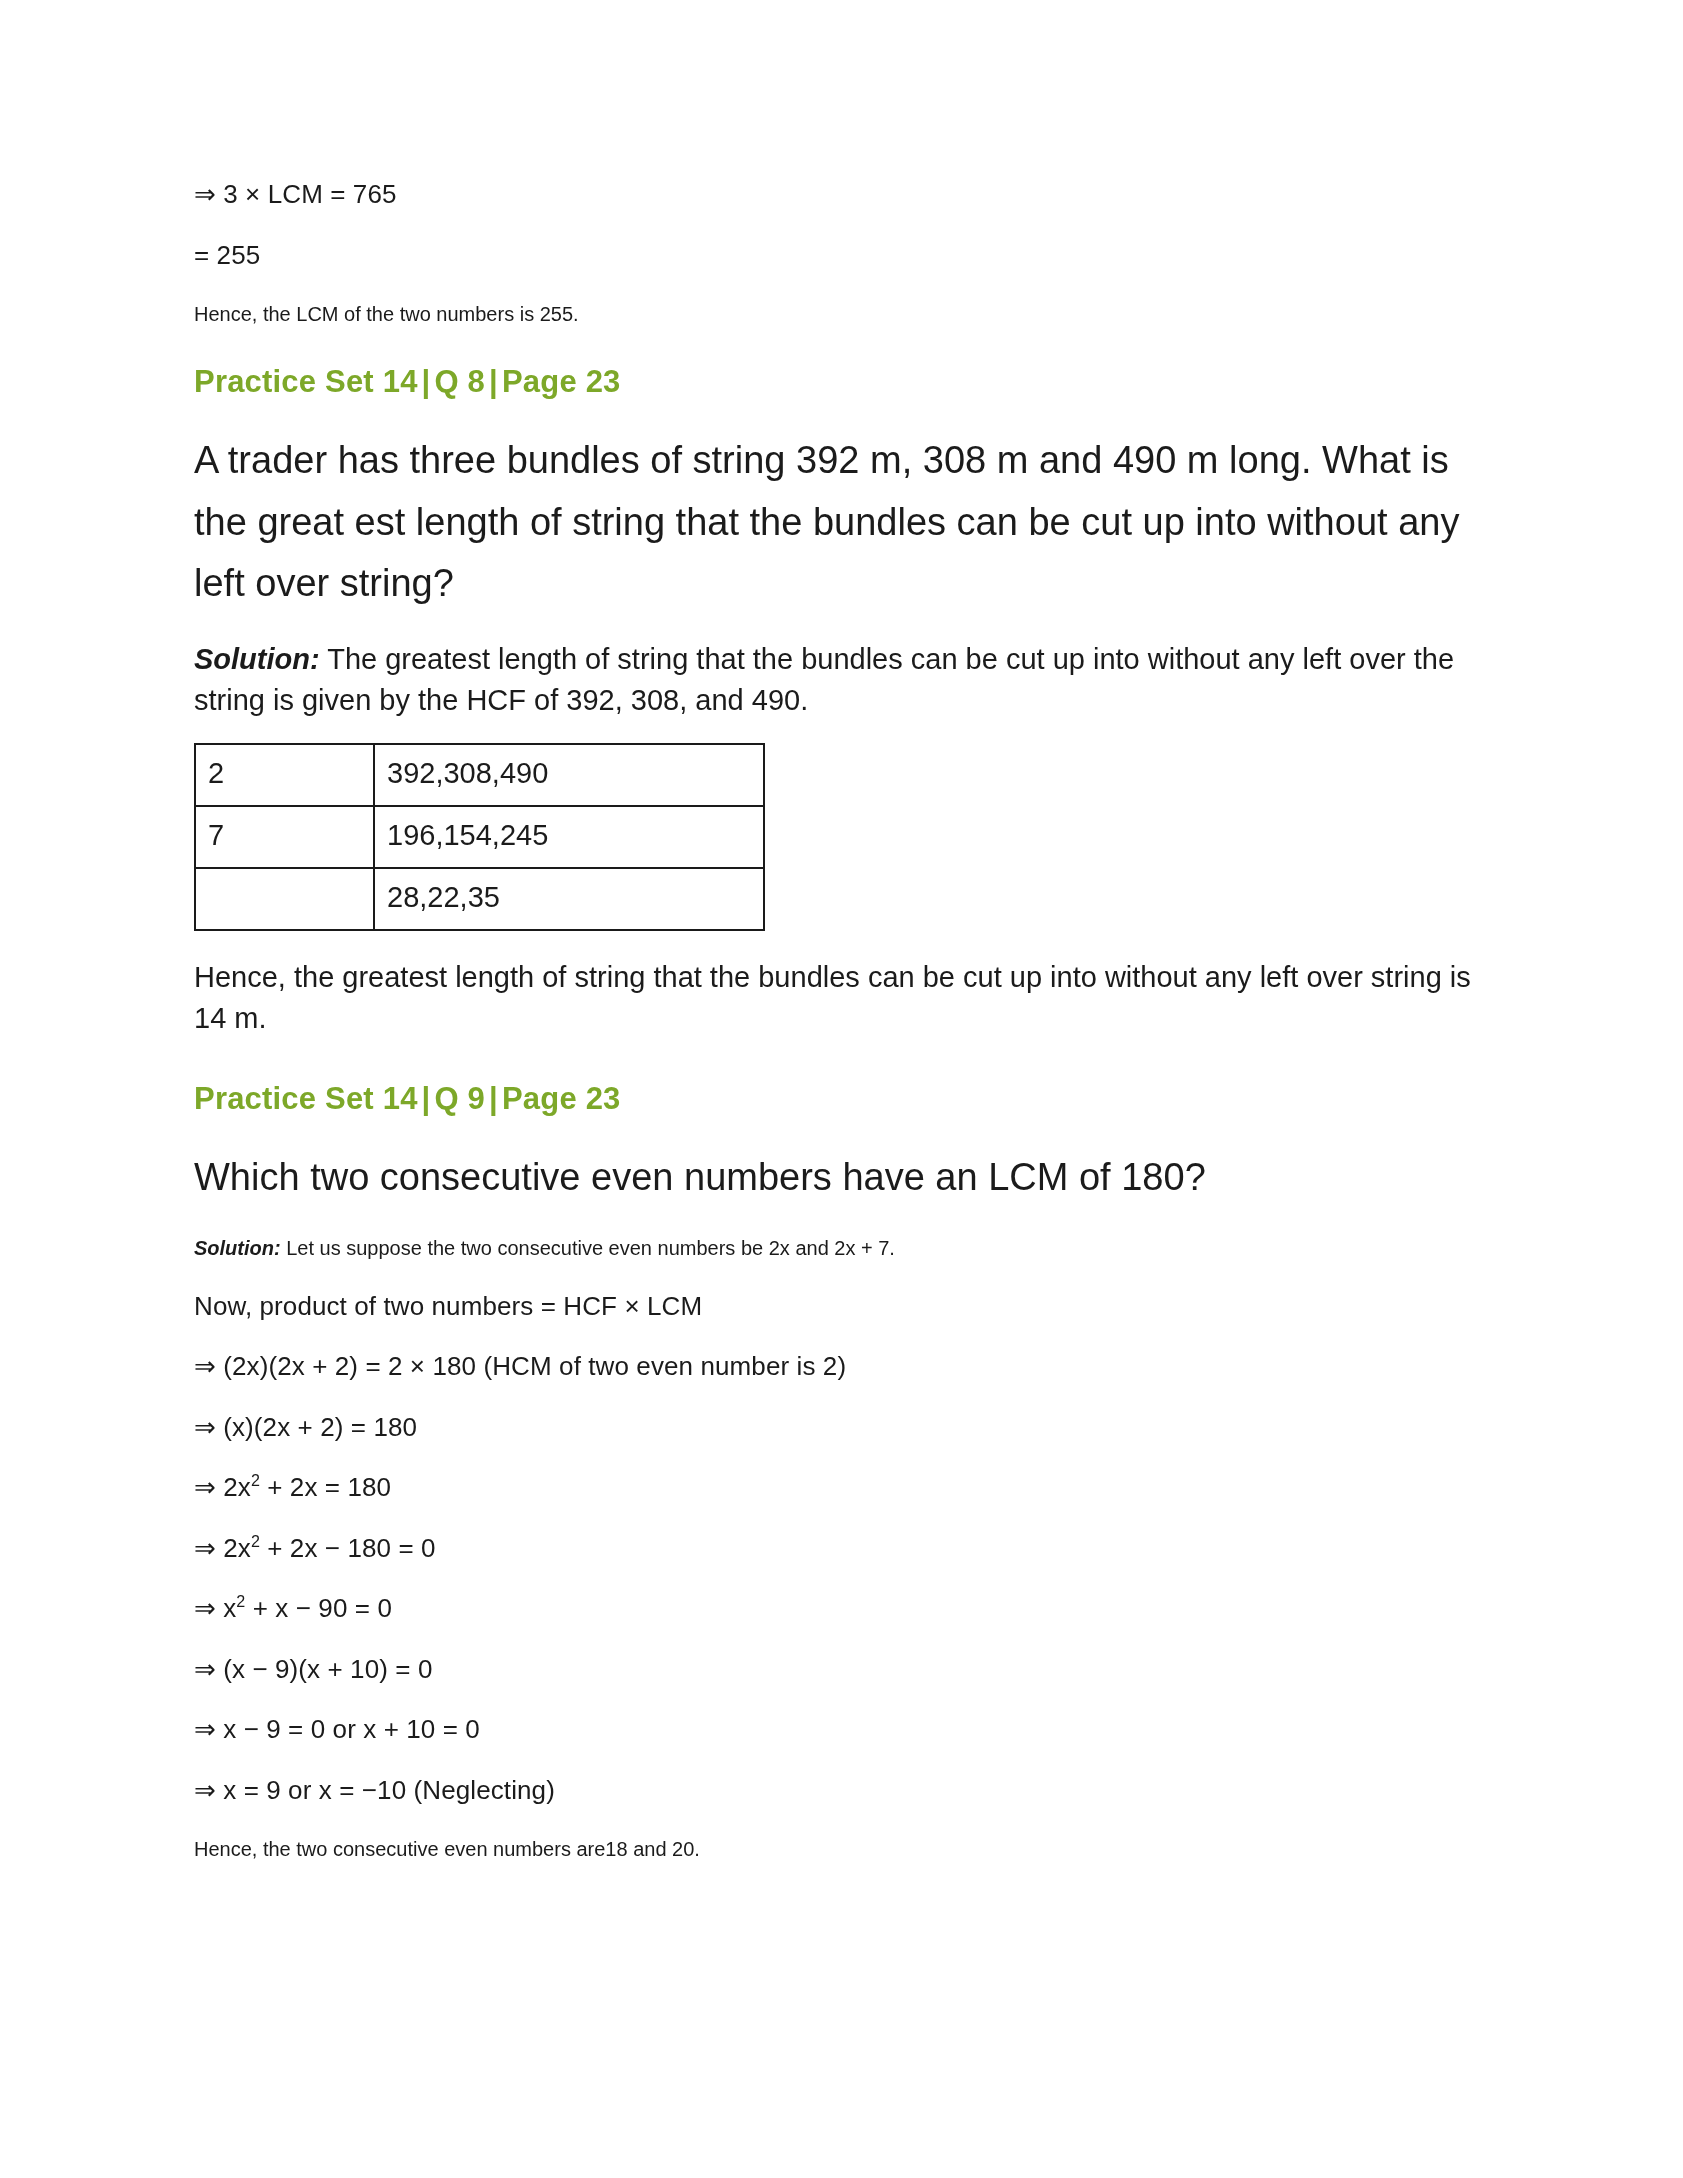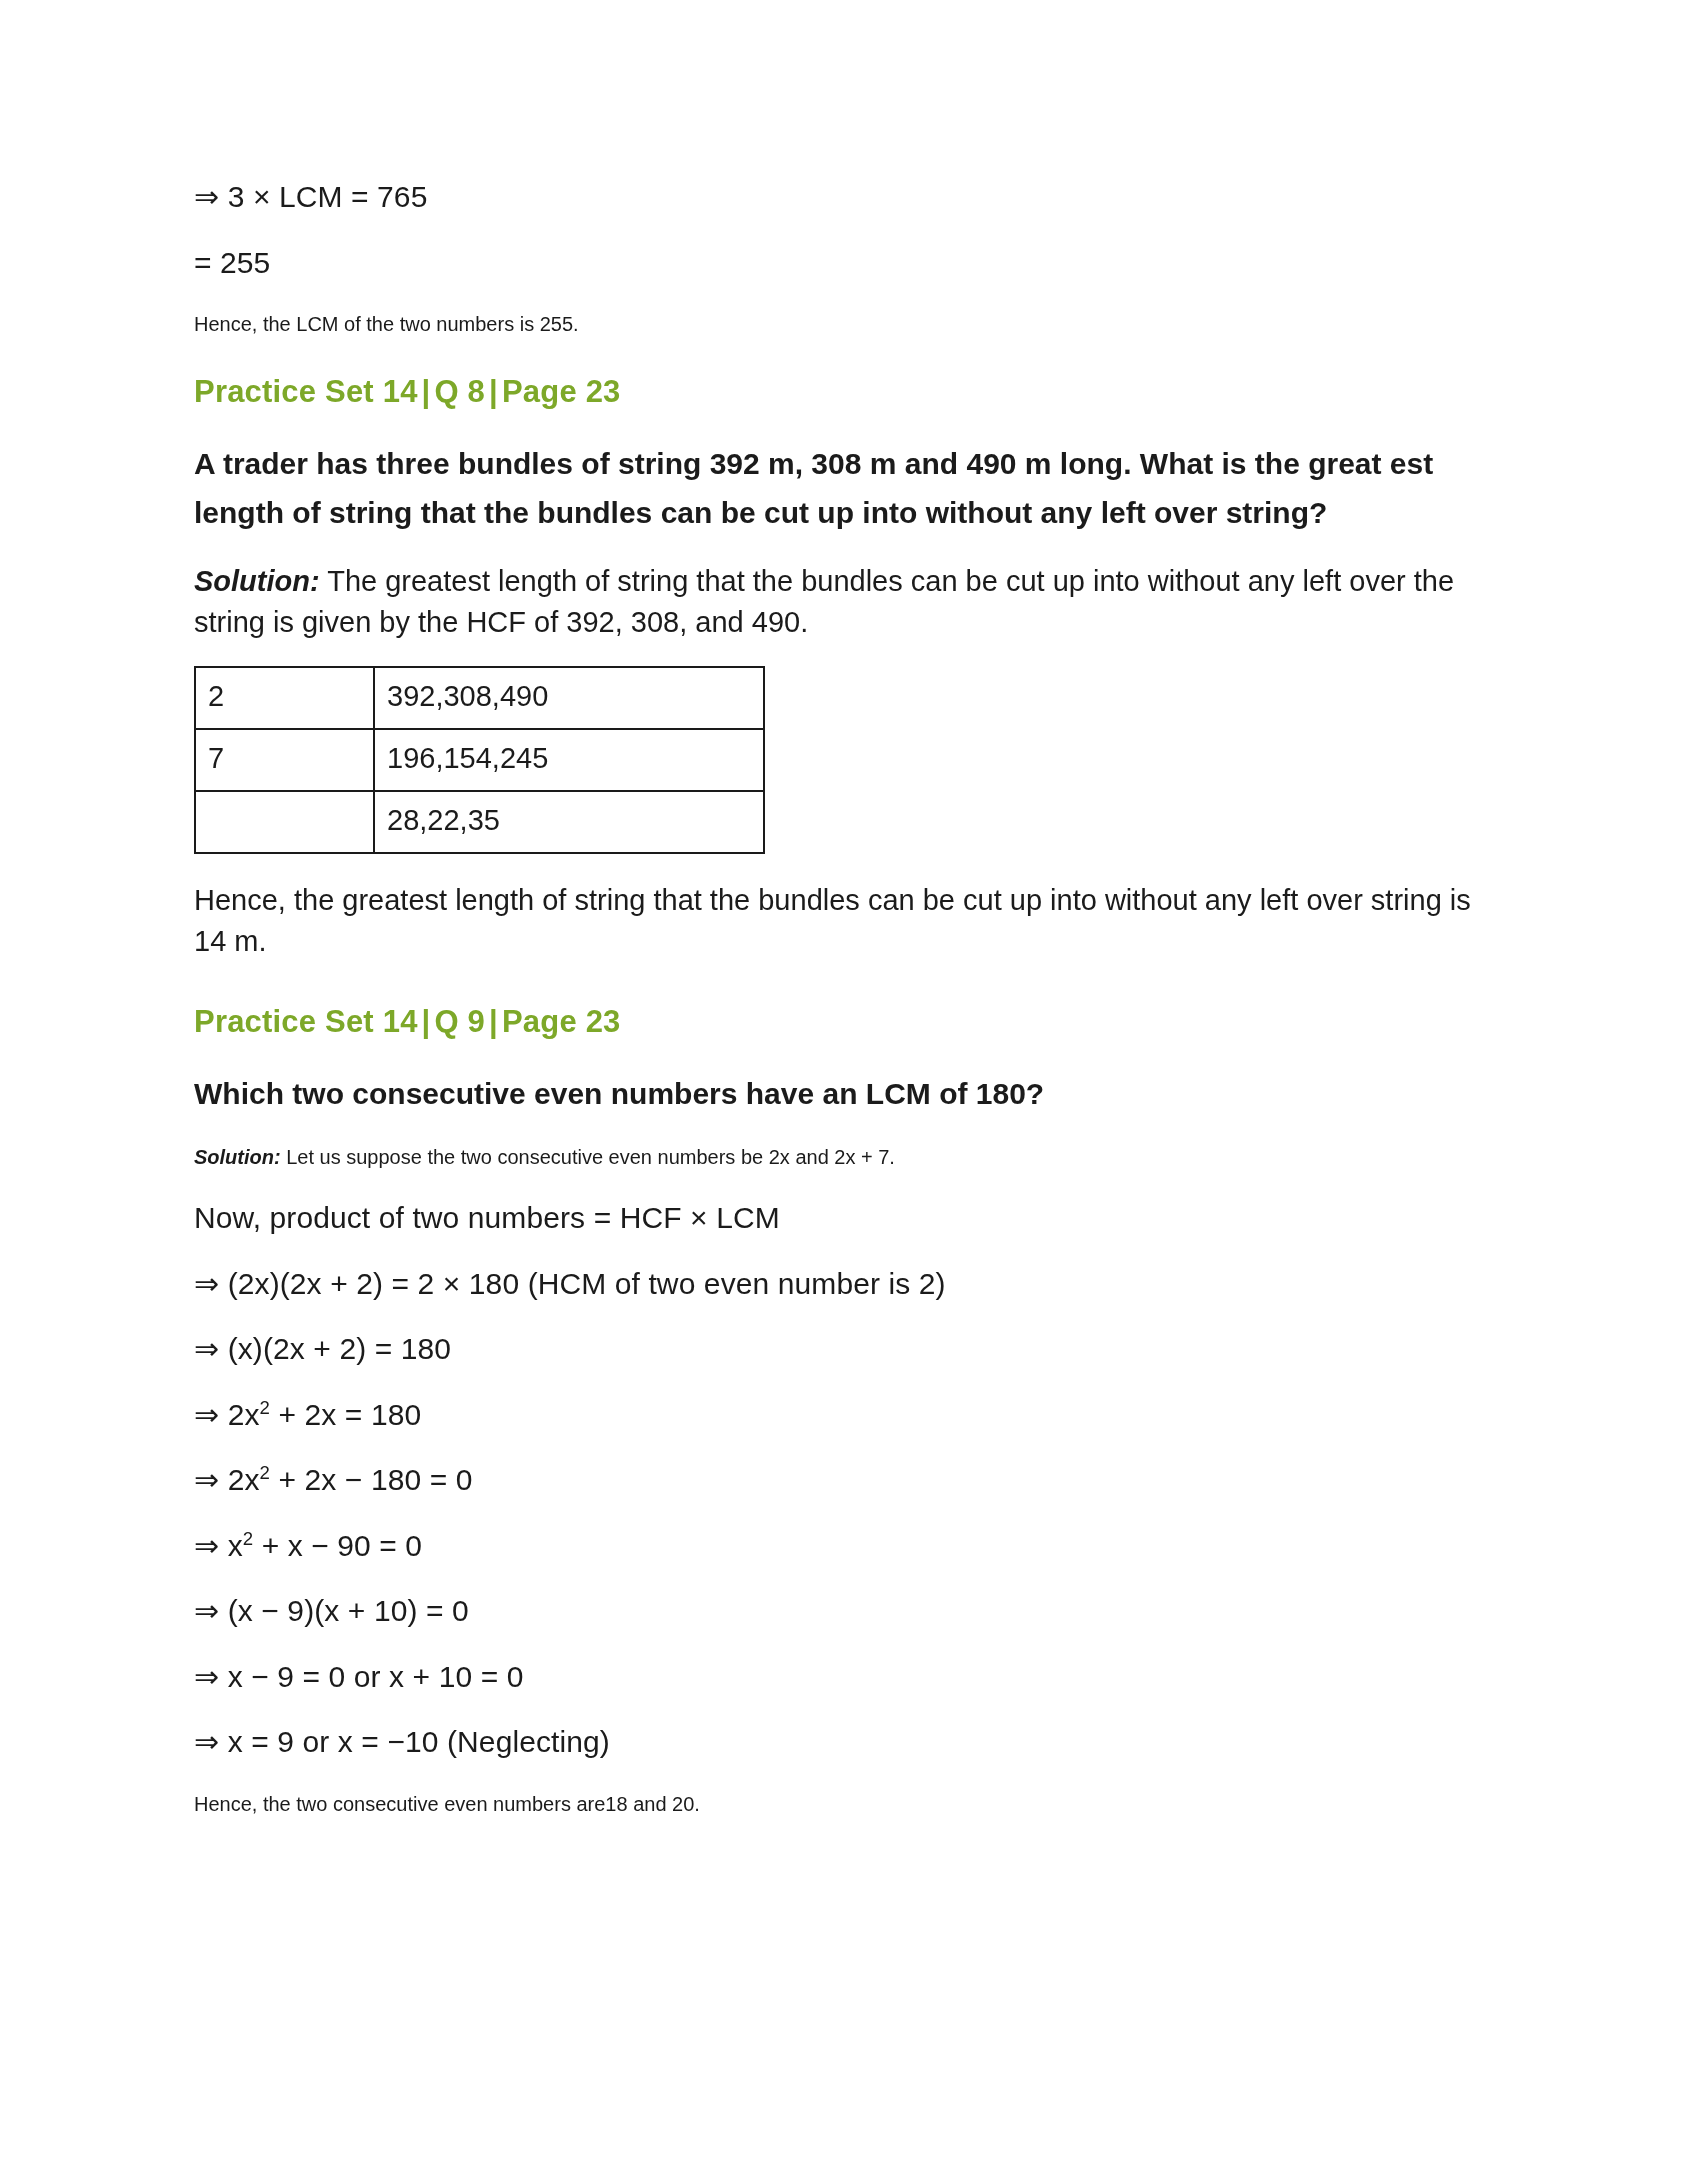--- a/index.html
+++ b/index.html
@@ -19,44 +19,43 @@
   }
   .content {
     position: absolute;
     left: 194px;
     top: 178px;
     width: 1297px;
   }
 
   
   .eq {
-    font-size: 30px;
+    font-size: 26px;
     line-height: 1.25;
     margin: 0 0 28px 0;
     color: #1b1b1b;
     letter-spacing: 0.1px;
   }
   .para {
     font-size: 20px;
     line-height: 1.55;
     margin: 0 0 26px 0;
     color: #1b1b1b;
   }
   .para-tight {
     font-size: 29px;
     line-height: 1.42;
     margin: 0 0 22px 0;
     color: #1b1b1b;
   }
   .q-text {
-    font-size: 30px;
+    font-size: 38px;
     line-height: 1.62;
     margin: 0 0 24px 0;
     color: #1b1b1b;
-    font-weight: bold;
   }
   .lead {
     font-weight: bold;
     font-style: italic;
   }
   .sup {
     font-size: 0.62em;
     vertical-align: super;
     line-height: 0;
   }

